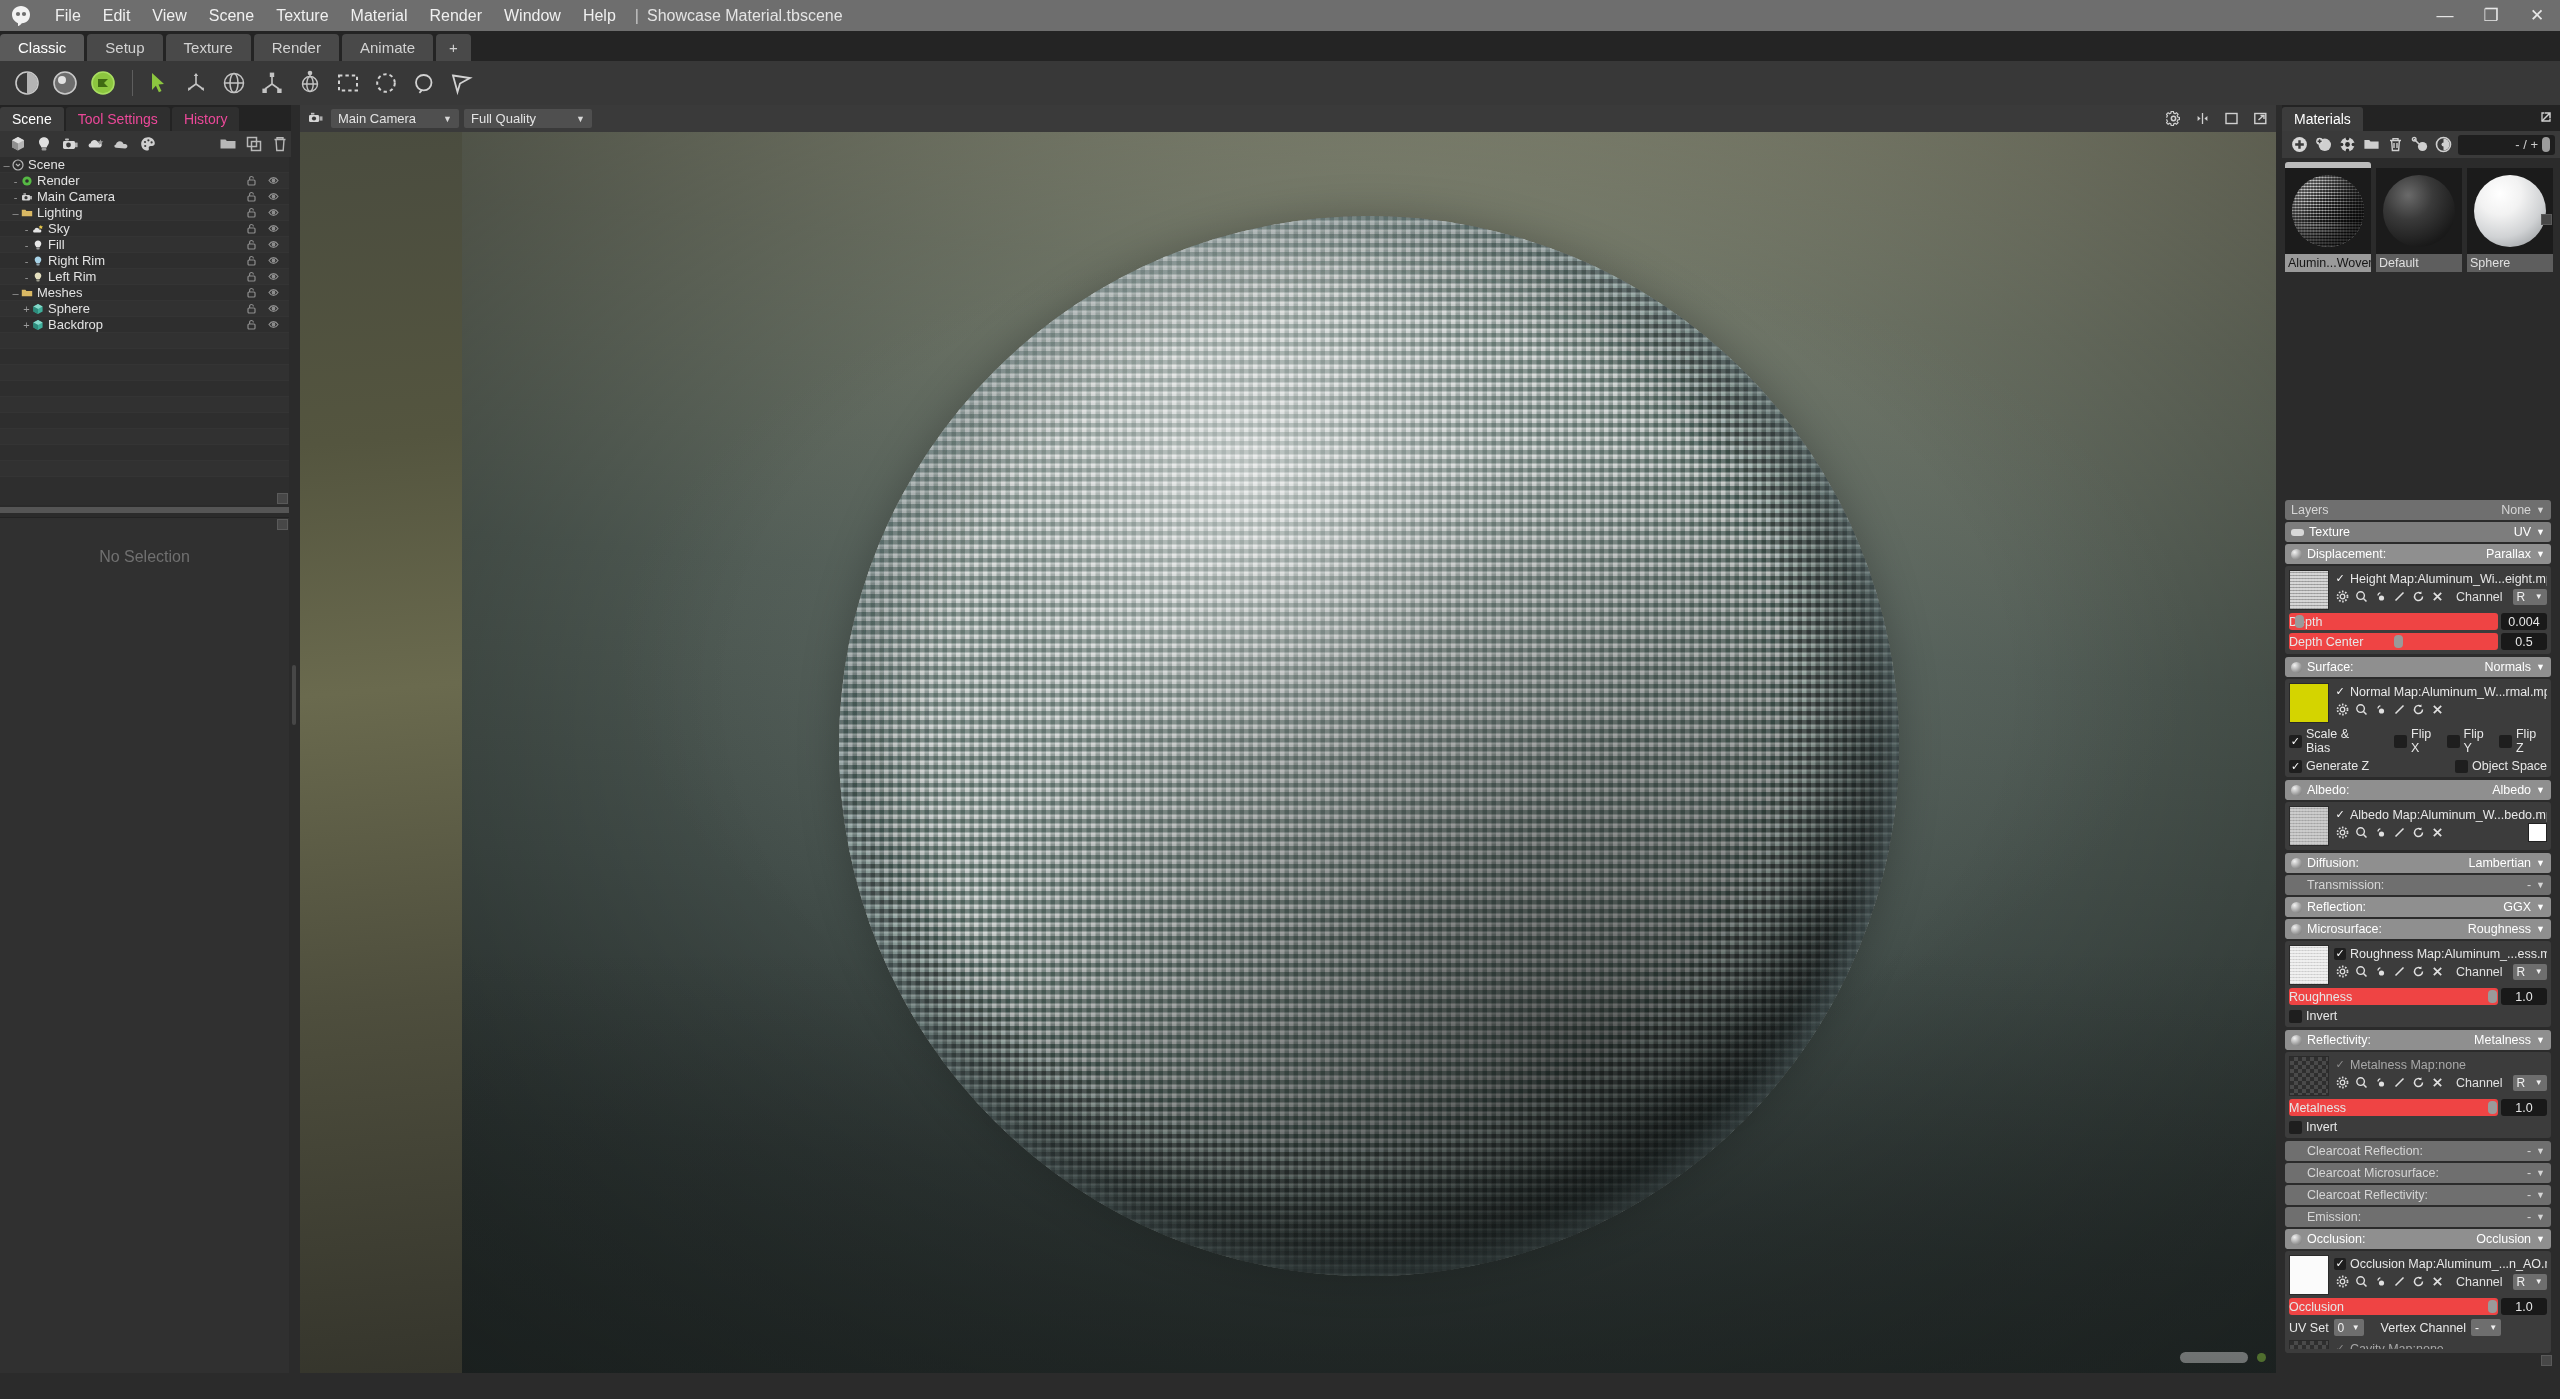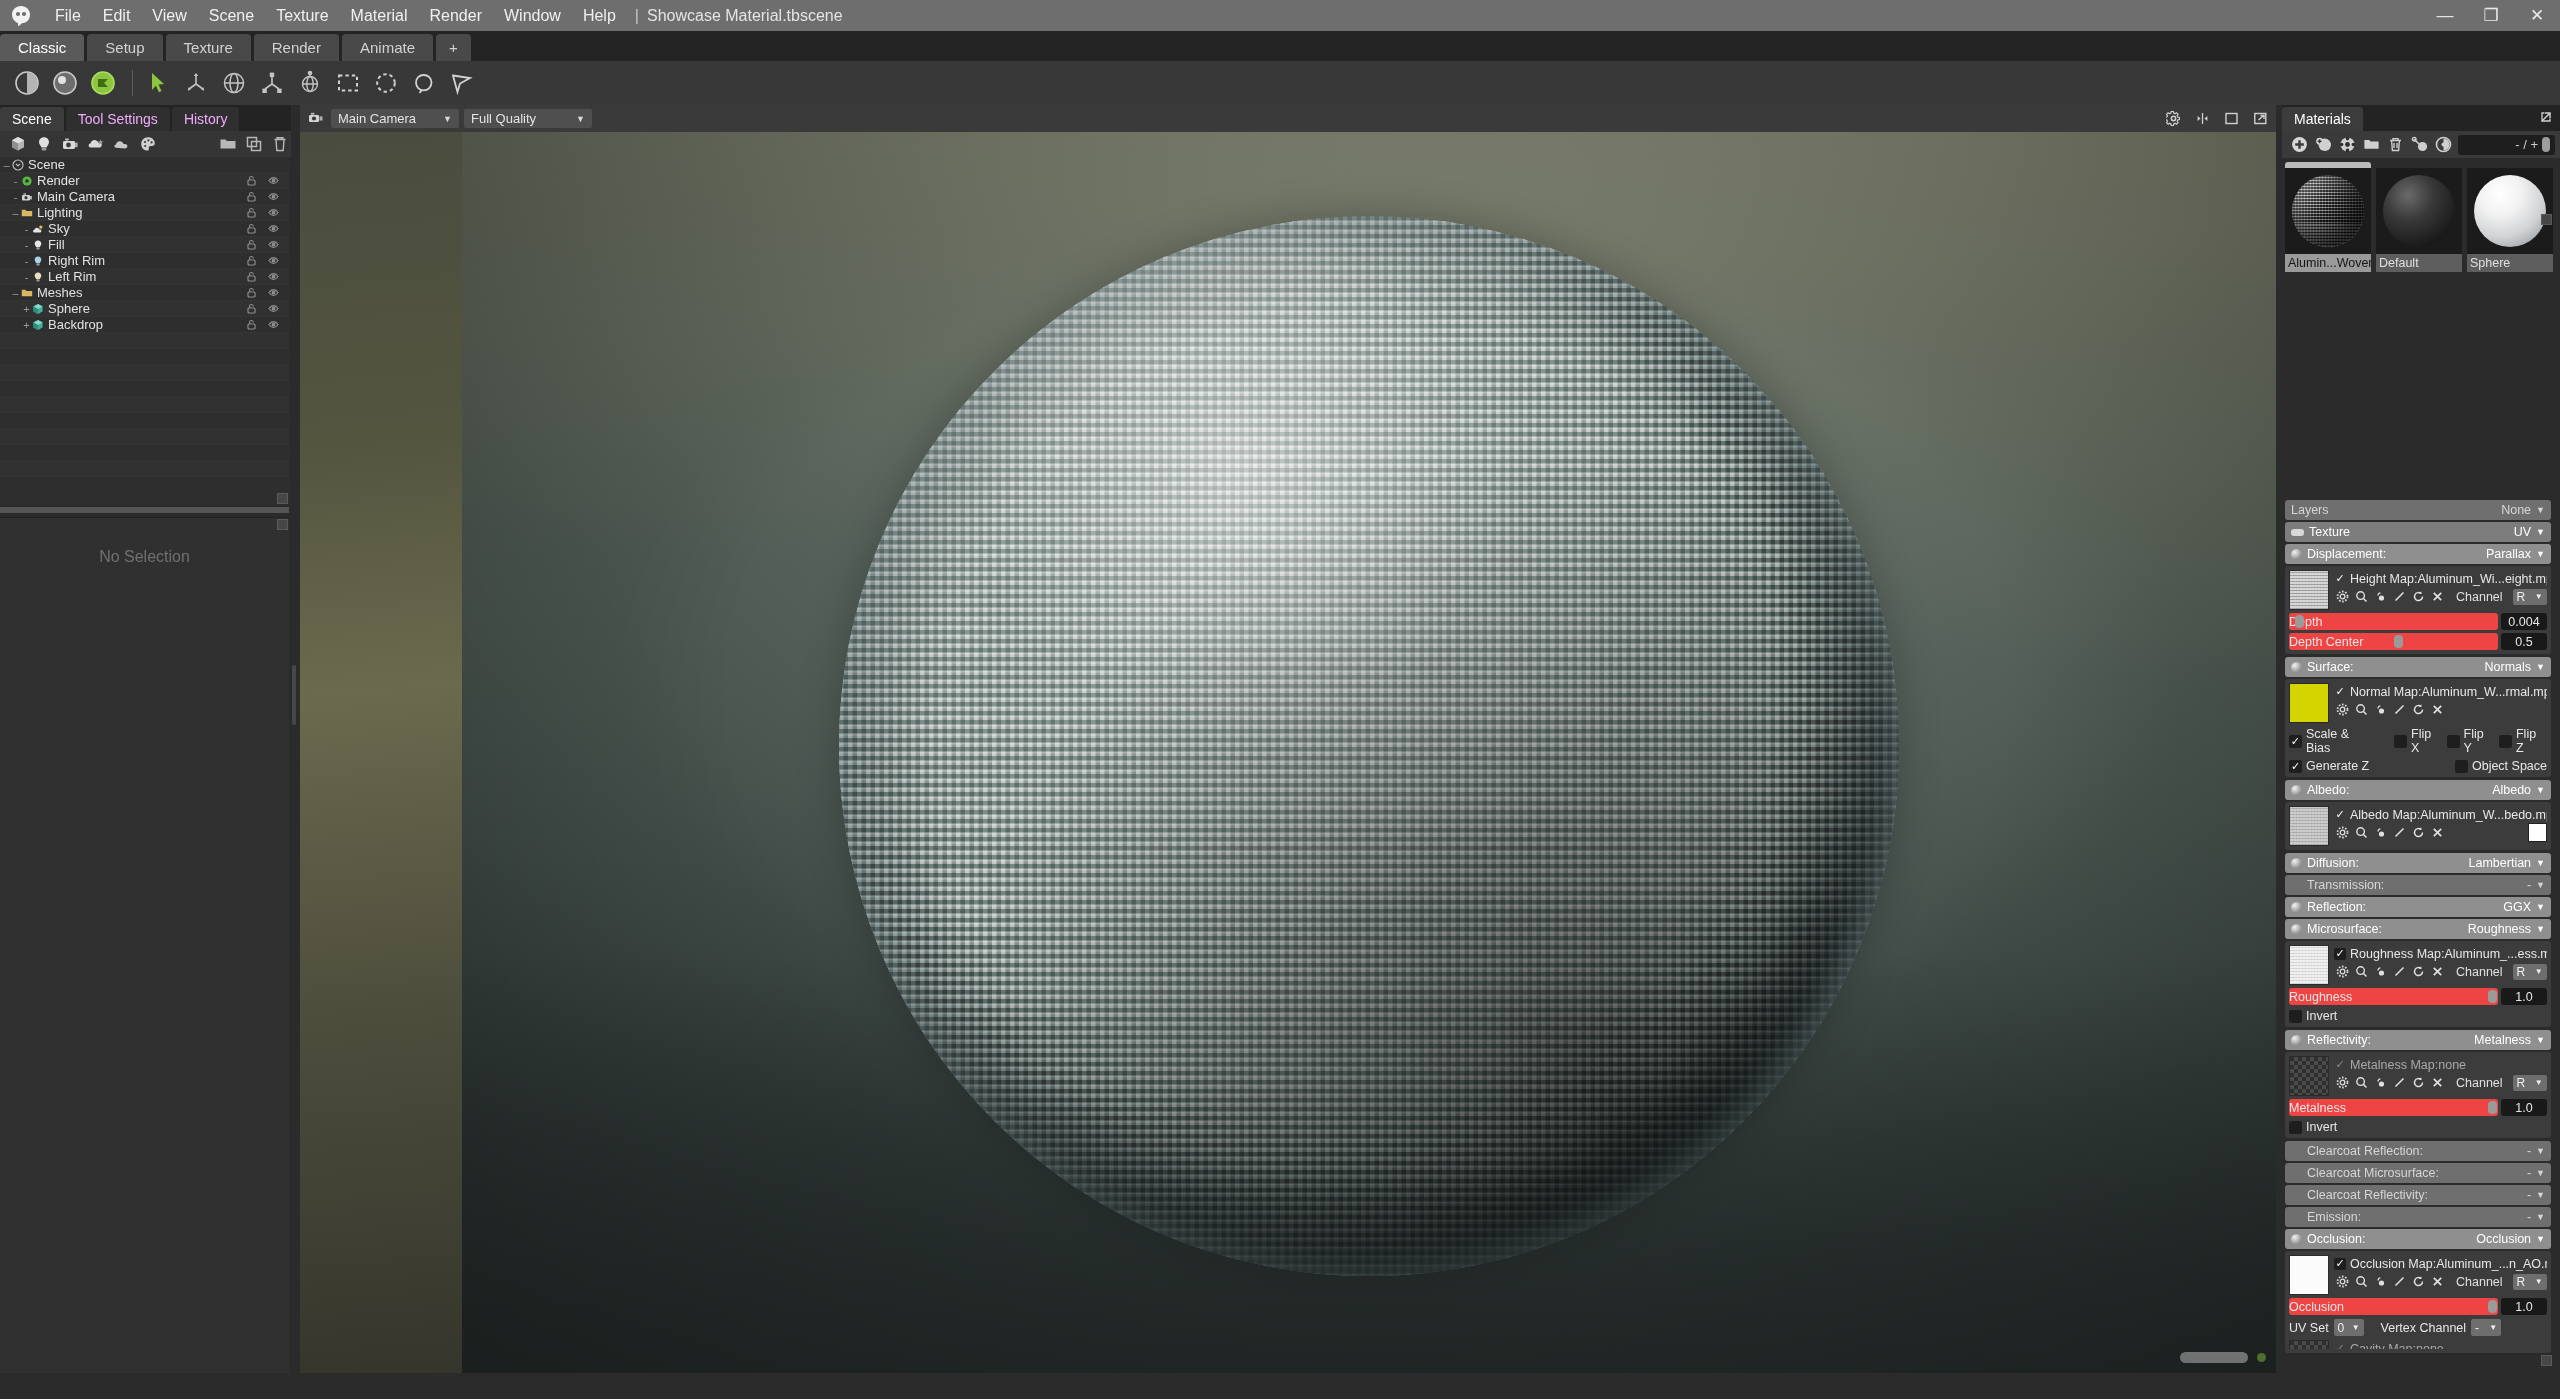--- a/index.html
+++ b/index.html
@@ -62,21 +62,21 @@
   .tbtn svg { width: 26px; height: 26px; }
   .tb-divider { width: 1px; height: 26px; background: #5e5e5e; margin: 0 8px; }
 
   
   .left-panel {
     position: absolute; left: 0; top: 105px; width: 297px; height: 1268px;
     background: #2b2b2b;
   }
   .panel-tabs { height: 26px; display: flex; align-items: flex-end; background: #232323; }
   .ptab {
-    height: 24px; padding: 0 12px; font-size: 14px; color: #f0abfc;
+    height: 24px; padding: 0 12px; font-size: 14px; color: #ec4899;
     background: #2f2f2f; display: flex; align-items: center;
     border-top-left-radius: 3px; border-top-right-radius: 3px; margin-right: 2px;
   }
   .ptab.active { background: #3c3c3c; color: #ffffff; }
 
   .scene-toolbar {
     height: 26px; background: #353535; display: flex; align-items: center;
     padding: 0 5px; position: relative;
   }
   .stbtn { width: 26px; height: 22px; display: flex; align-items: center; justify-content: center; }

